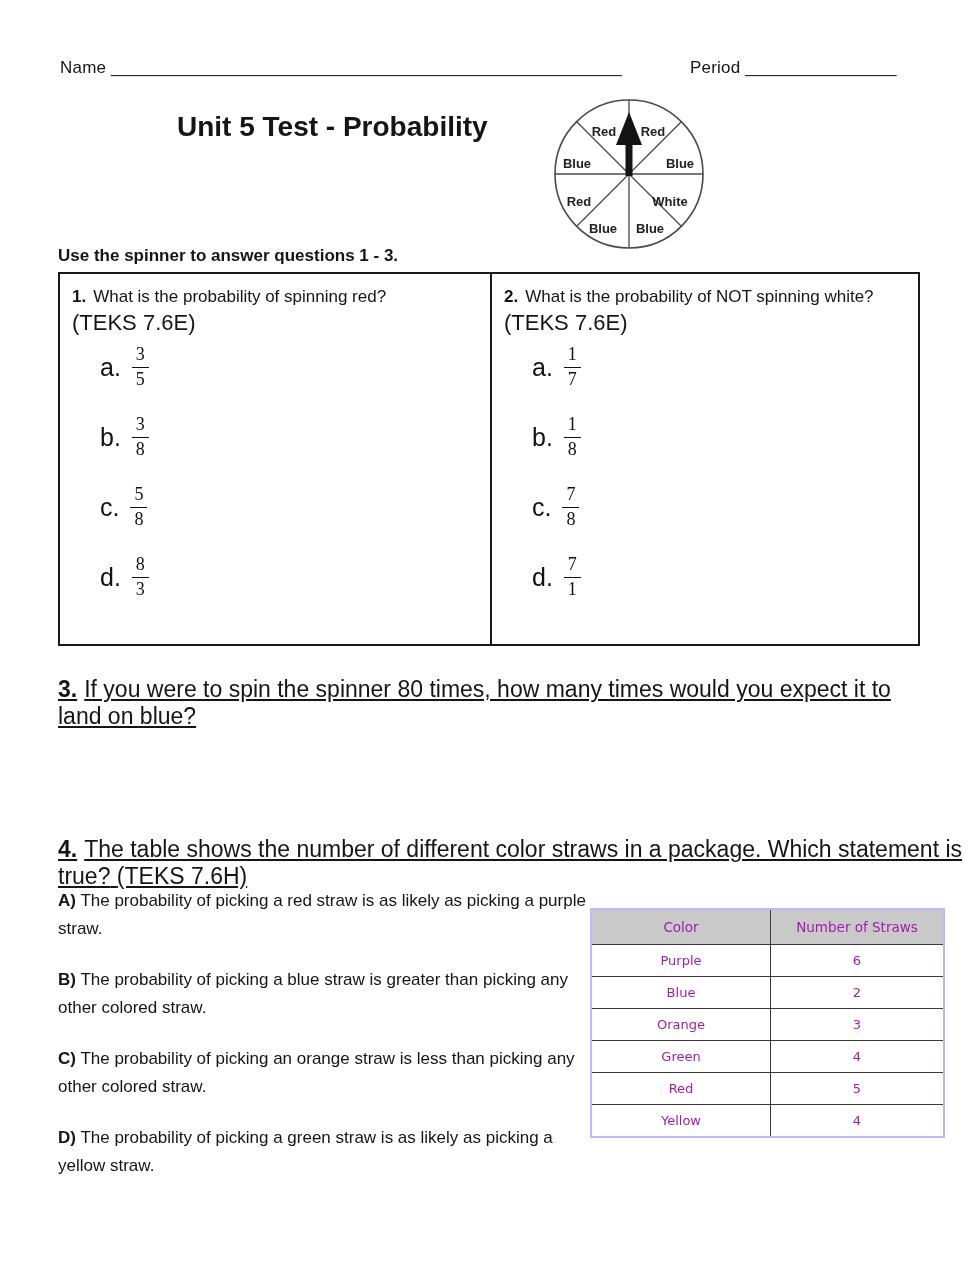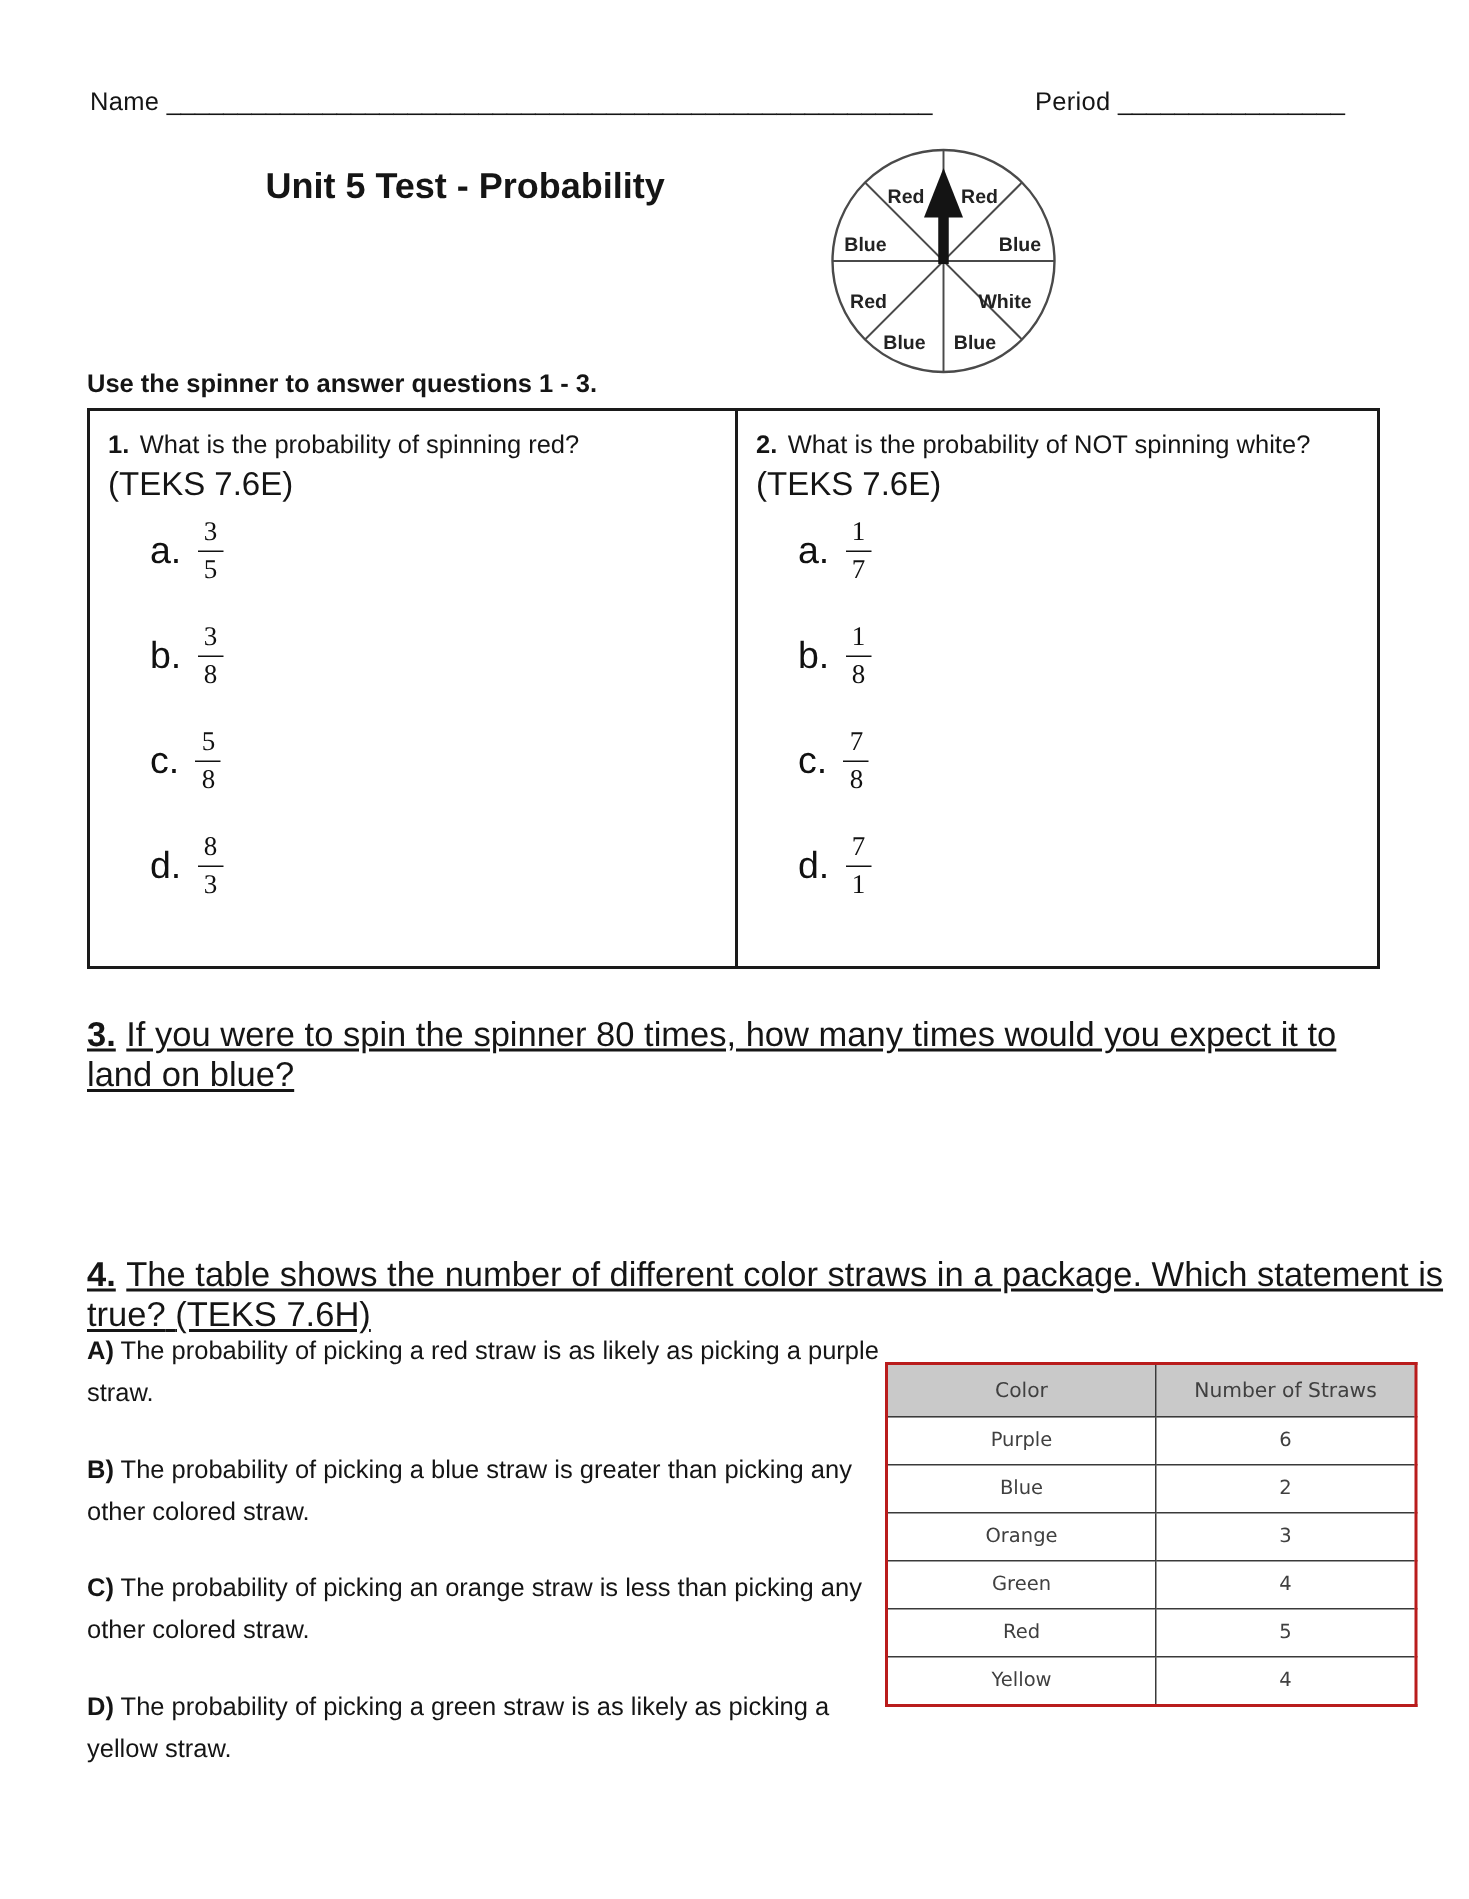--- a/index.html
+++ b/index.html
@@ -6,21 +6,21 @@
   .page{position:relative;width:979px;height:1266px;background:#ffffff;overflow:hidden;
         font-family:"Liberation Sans",sans-serif;color:#151515;}
 
   
   .hdr-line{position:absolute;top:58px;font-size:17px;white-space:nowrap;letter-spacing:.2px;}
   #name-row{left:60px;text-align:center;}
   #period-row{left:690px;}
   .blank-line{letter-spacing:0;}
 
   
-  .doc-title{position:absolute;left:177px;top:111px;font-size:24px;font-weight:bold;}
+  .doc-title{position:absolute;left:177px;top:111px;font-size:28px;font-weight:bold;}
 
   
   .spinner{position:absolute;left:552px;top:98px;width:156px;height:156px;}
   .spinner svg{position:absolute;left:0;top:0;}
   .spin-lbl{position:absolute;transform:translate(-50%,-50%);font-size:13px;font-weight:bold;color:#222;white-space:nowrap;}
   .sl1{left:52px;top:33px;}  .sl2{left:101px;top:33px;}
   .sl3{left:25px;top:65px;}  .sl4{left:128px;top:65px;}
   .sl5{left:27px;top:103px;} .sl6{left:118px;top:103px;}
   .sl7{left:51px;top:130px;} .sl8{left:98px;top:130px;}
 
@@ -50,22 +50,22 @@
   #q4{top:836px;width:905px;}
   .teks-block{display:block;}
 
   
   .statement{position:absolute;left:58px;width:540px;font-size:17px;line-height:27.5px;}
   #stA{top:887px;} #stB{top:966px;} #stC{top:1045px;} #stD{top:1124px;}
   .st-label{font-weight:bold;}
 
   
   .straw-table{position:absolute;left:590px;top:908px;border-collapse:collapse;
-               font-family:"DejaVu Sans",sans-serif;font-size:13px;color:#404040;
-               border:2px solid #b91c1c;}
+               font-family:"DejaVu Sans",sans-serif;font-size:13px;color:#a21caf;
+               border:2px solid #c4b5fd;}
   .straw-table th,.straw-table td{border:1px solid #3a3a3a;text-align:center;padding:0;}
   .straw-table th{background:#c9c9c9;font-weight:normal;font-size:13.5px;height:34px;}
   .straw-table th.col-color{width:178px;}
   .straw-table th.col-count{width:172px;}
   .straw-table td{height:31px;}
 </style>
 </head>
 <body>
 
 <div class="page">

